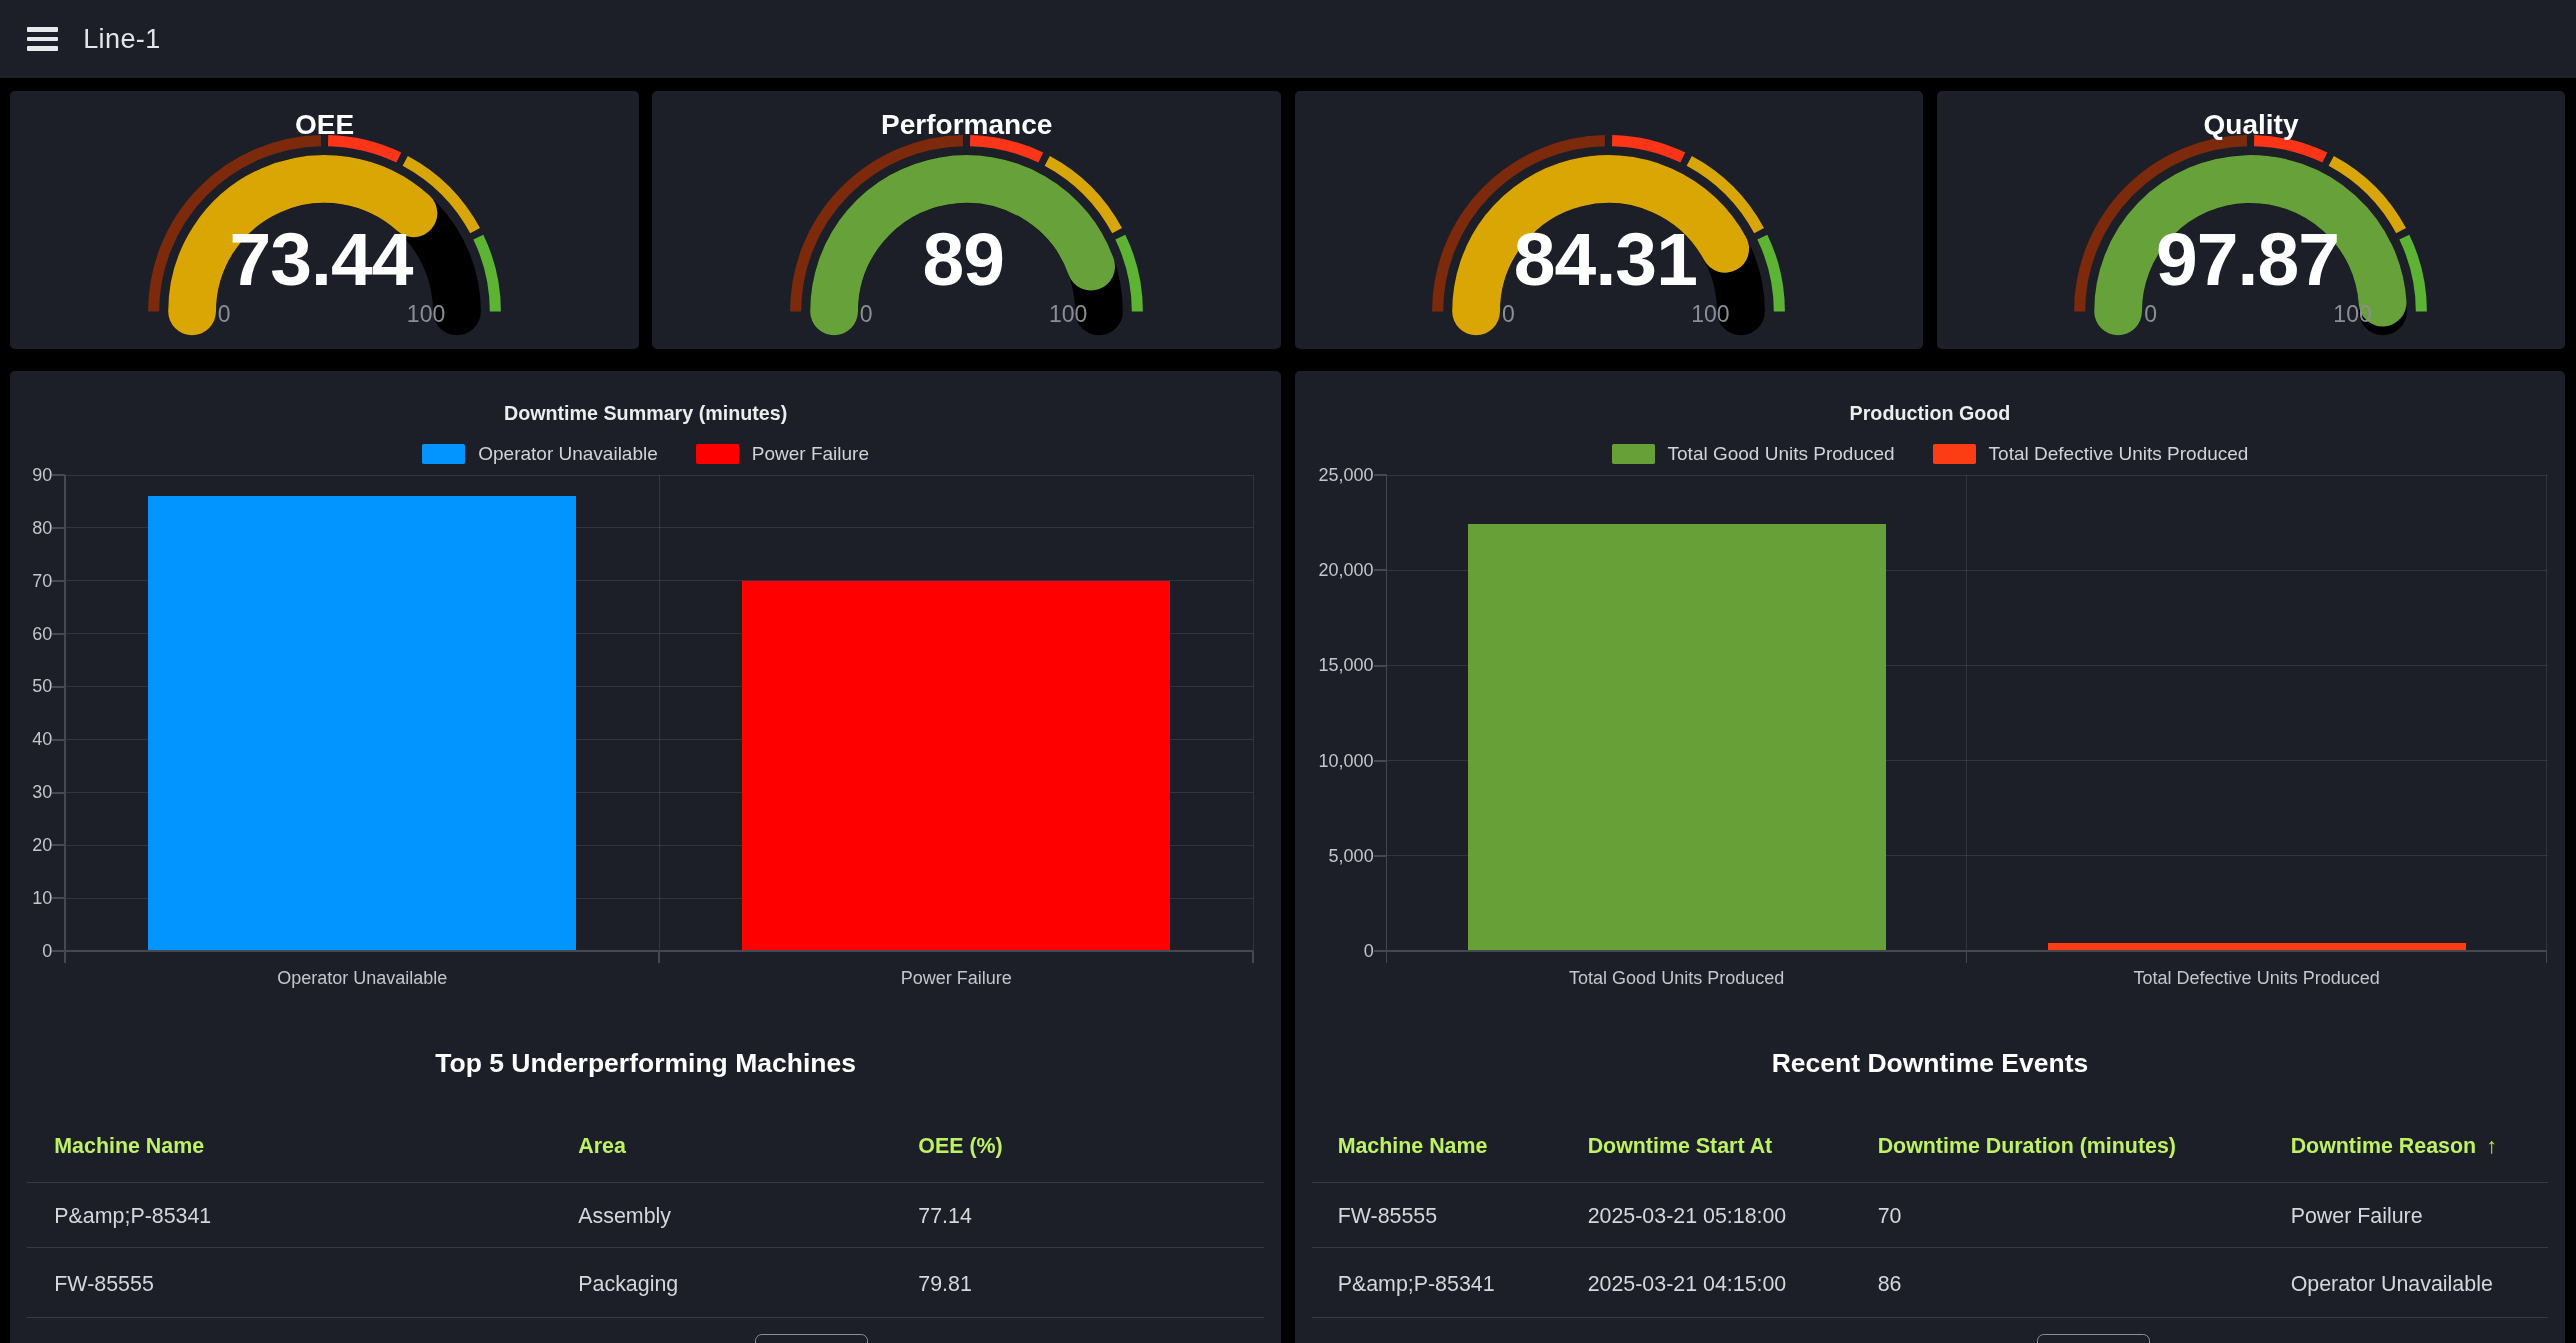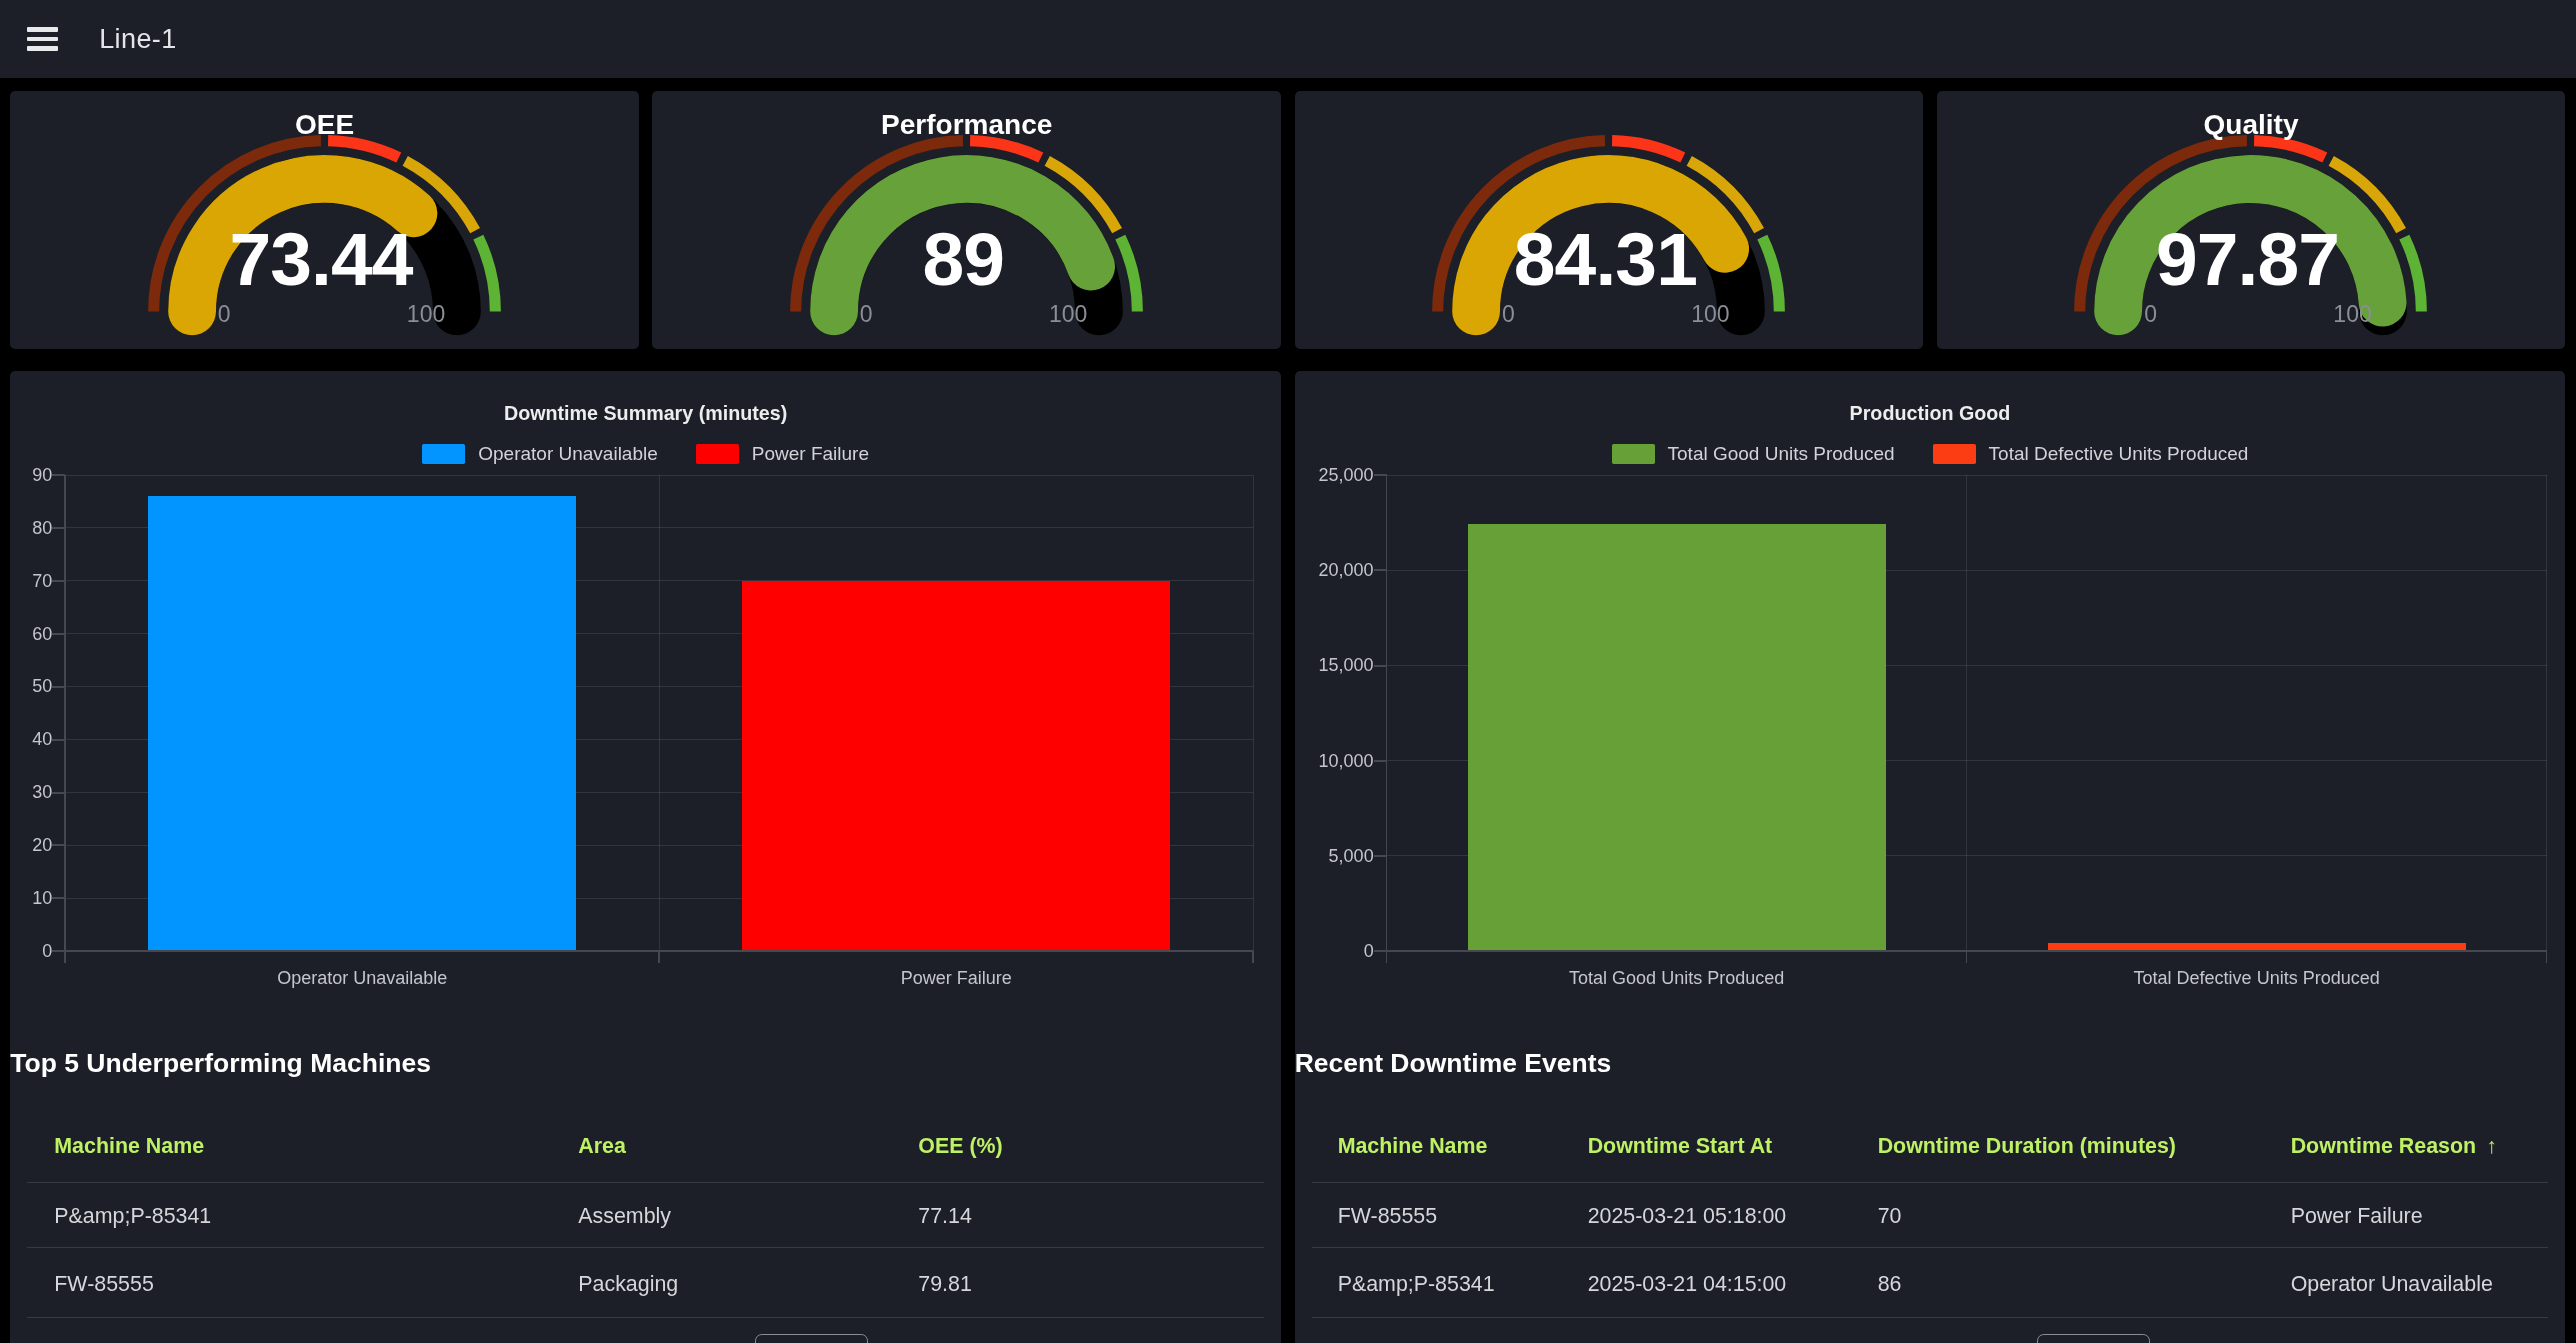--- a/index.html
+++ b/index.html
@@ -4,21 +4,21 @@
 <style>
   html,body{margin:0;padding:0;background:#000;}
   body{width:2576px;height:1344px;overflow:hidden;font-family:"Liberation Sans",sans-serif;
        -webkit-font-smoothing:antialiased;color:#d6d7db;position:relative;}
   
   .topnav{position:absolute;left:0;top:0;width:2576px;height:78px;background:#1c1f27;
           display:flex;align-items:center;}
   .menu-btn{background:none;border:none;cursor:pointer;margin-left:22px;padding:5.1px;}
   .menu-icon{display:block;width:31px;}
   .menu-icon i{display:block;height:4.3px;background:#e8e9eb;margin:5.1px 0;border-radius:0.9px;}
-  .nav-title{margin-left:36px;font-size:27px;color:#e4e5e9;letter-spacing:0.4px;}
+  .nav-title{margin-left:20px;font-size:27px;color:#e4e5e9;letter-spacing:0.4px;}
   
   .row{position:absolute;left:10.3px;width:2555px;display:grid;grid-gap:13.7px;}
   .row.gauges{top:91px;height:258px;grid-template-columns:repeat(4,1fr);}
   .row.charts{top:371px;height:819px;grid-template-columns:repeat(2,1fr);}
   .row.tables{top:1029px;height:359px;grid-template-columns:repeat(2,1fr);}
   .panel{position:relative;background:#1c1f28;border-radius:5.1px;overflow:hidden;}
   
   .g-title{position:absolute;top:18px;left:0;right:0;text-align:center;
            font-size:28px;font-weight:bold;color:#fff;}
   .g-value{position:absolute;top:125px;left:0;right:7px;text-align:center;
@@ -42,21 +42,21 @@
   .axis-y{position:absolute;left:-0.9px;top:0;bottom:-12px;width:1.7px;background:#46484f;}
   .axis-x{position:absolute;left:0;right:0;bottom:-0.9px;height:1.7px;background:#46484f;}
   .vline{position:absolute;top:0;bottom:0;width:0.9px;background:rgba(198,200,210,0.13);}
   .vtick{position:absolute;bottom:-12px;height:12px;width:1.7px;background:#46484f;}
   .ytick{position:absolute;left:-13px;width:13px;height:1.7px;background:#46484f;}
   .ylabel{position:absolute;left:-98px;width:85px;text-align:right;font-size:18px;
           color:#c4c6cb;line-height:22px;}
   .bar{position:absolute;bottom:0;}
   .catlabel{position:absolute;top:493px;text-align:center;font-size:18px;color:#c4c6cb;}
   
-  .tbl-title{position:absolute;top:19px;left:0;right:0;
+  .tbl-title{position:absolute;top:19px;left:0;right:0;text-align:center;
              font-size:26.5px;font-weight:bold;color:#fff;}
   .trow{position:absolute;left:0;right:0;height:34px;}
   .trow span{position:absolute;font-size:21.4px;line-height:29px;color:#d6d7db;white-space:nowrap;}
   .trow.thead span{font-weight:bold;color:#bef264;cursor:pointer;}
   .sort-arrow{color:#9a9da4;font-weight:normal;margin-left:10.3px;}
   .sep{position:absolute;left:17px;right:17px;height:0.9px;background:rgba(198,200,210,0.16);}
   .pagebtn{position:absolute;top:305px;width:113px;height:51px;border:1.7px solid #8a8d93;
            border-radius:6.8px;background:transparent;cursor:pointer;}
 </style>
 </head>

